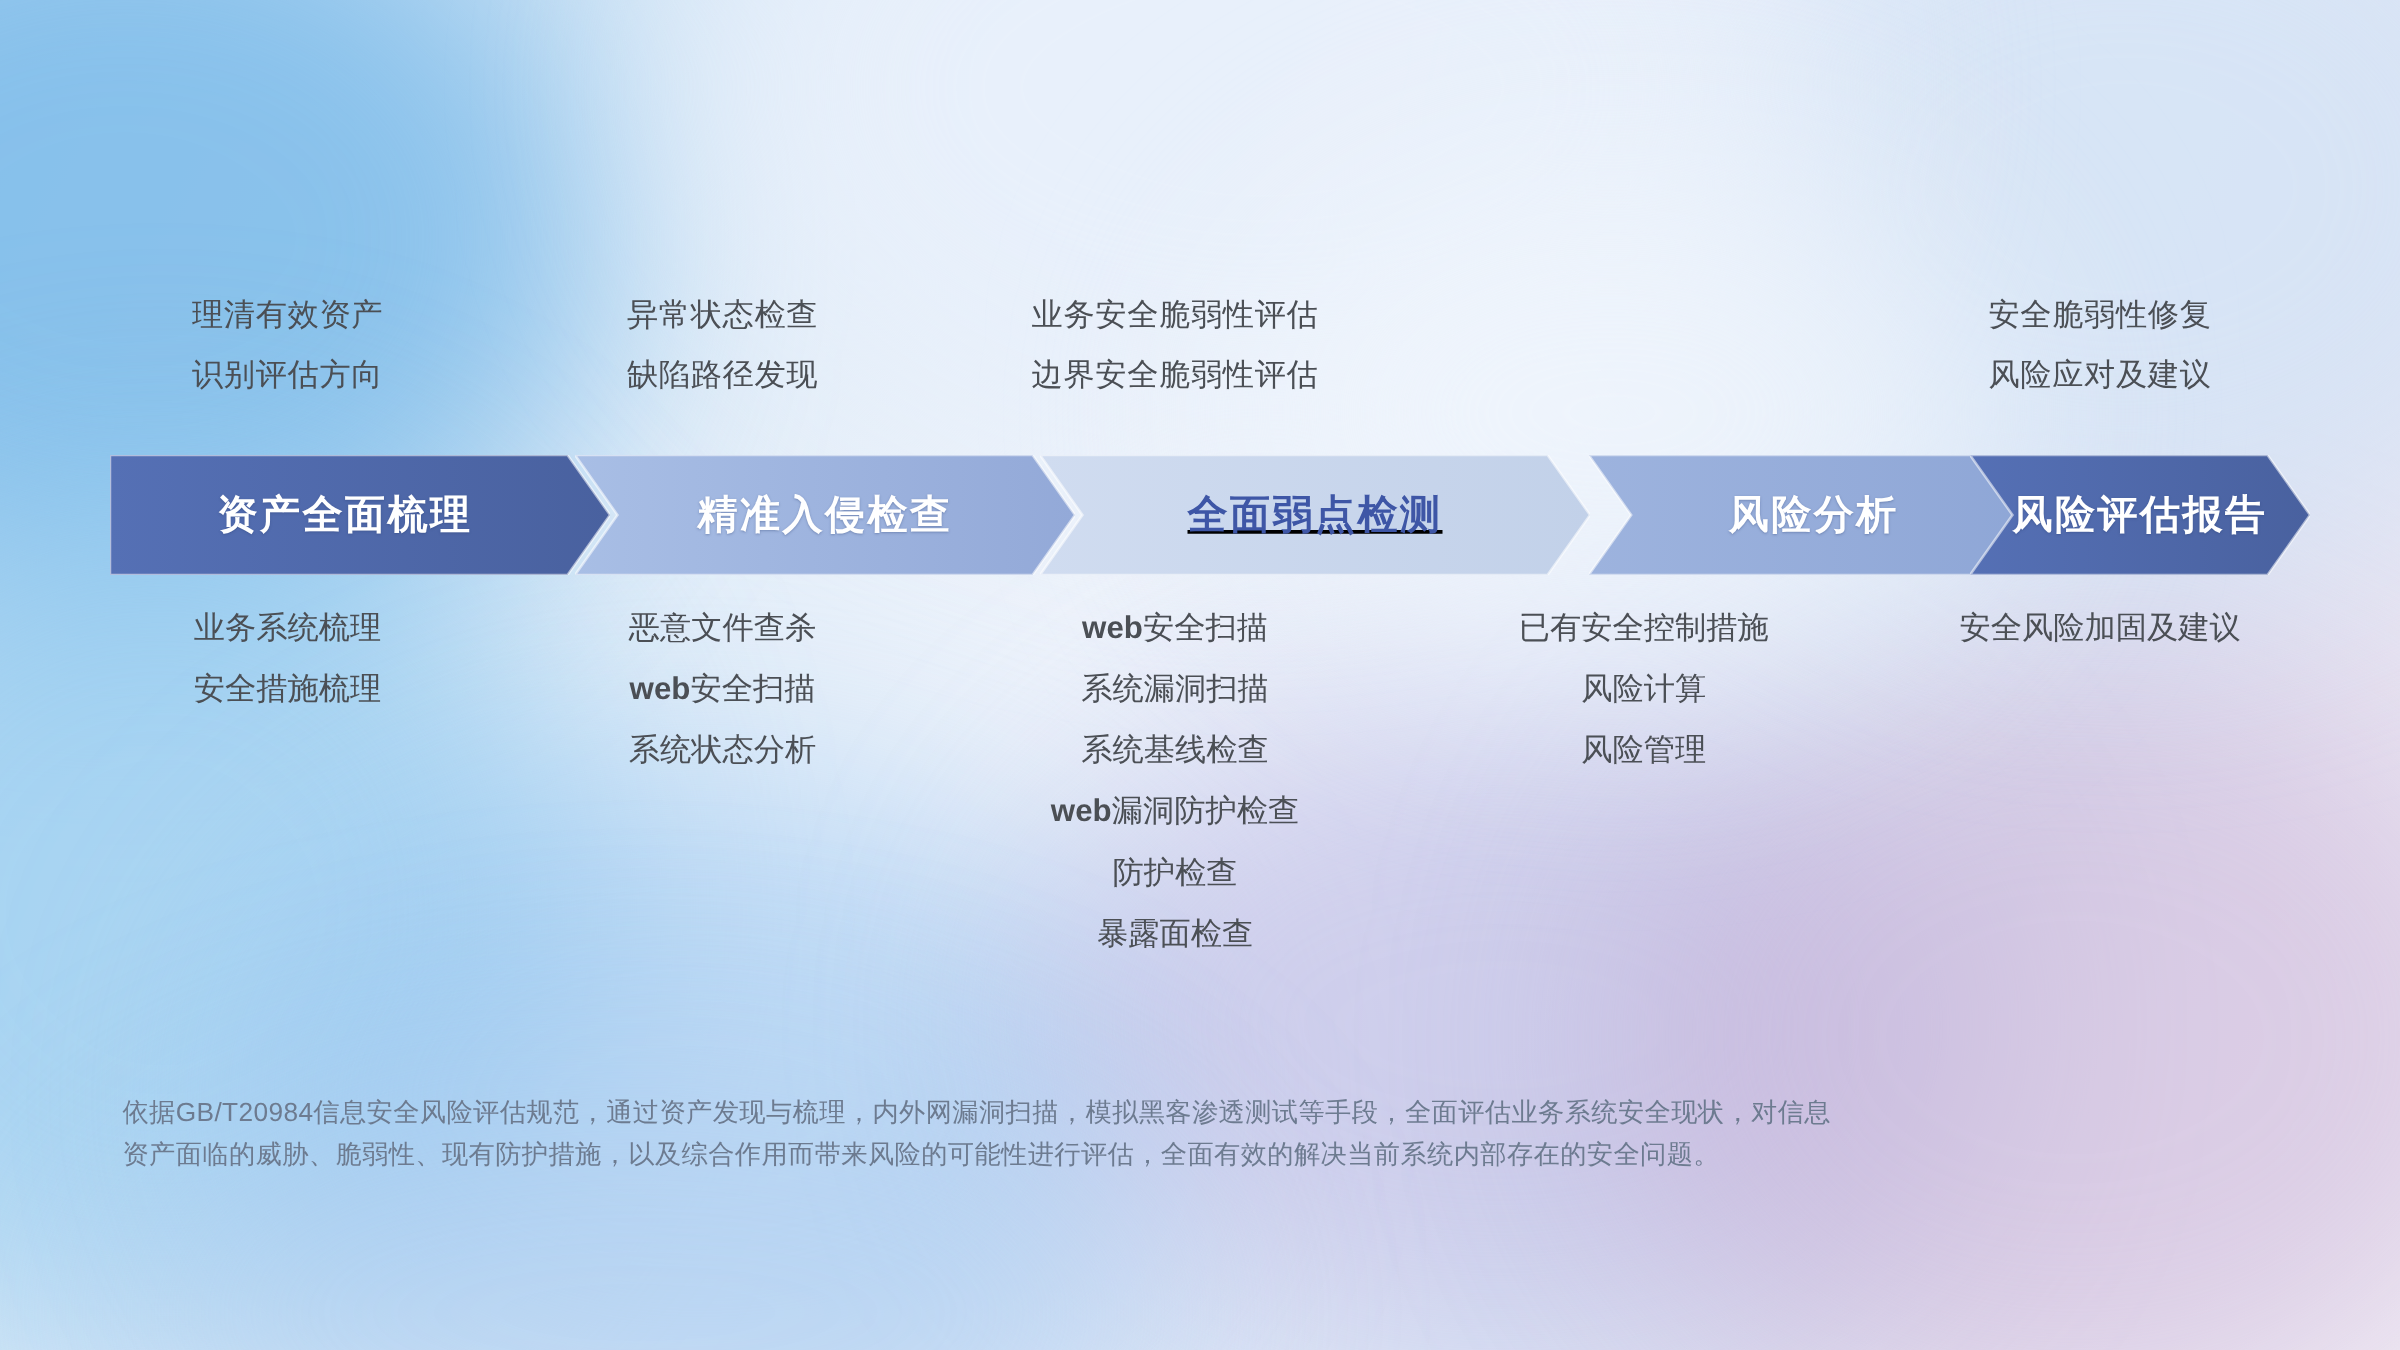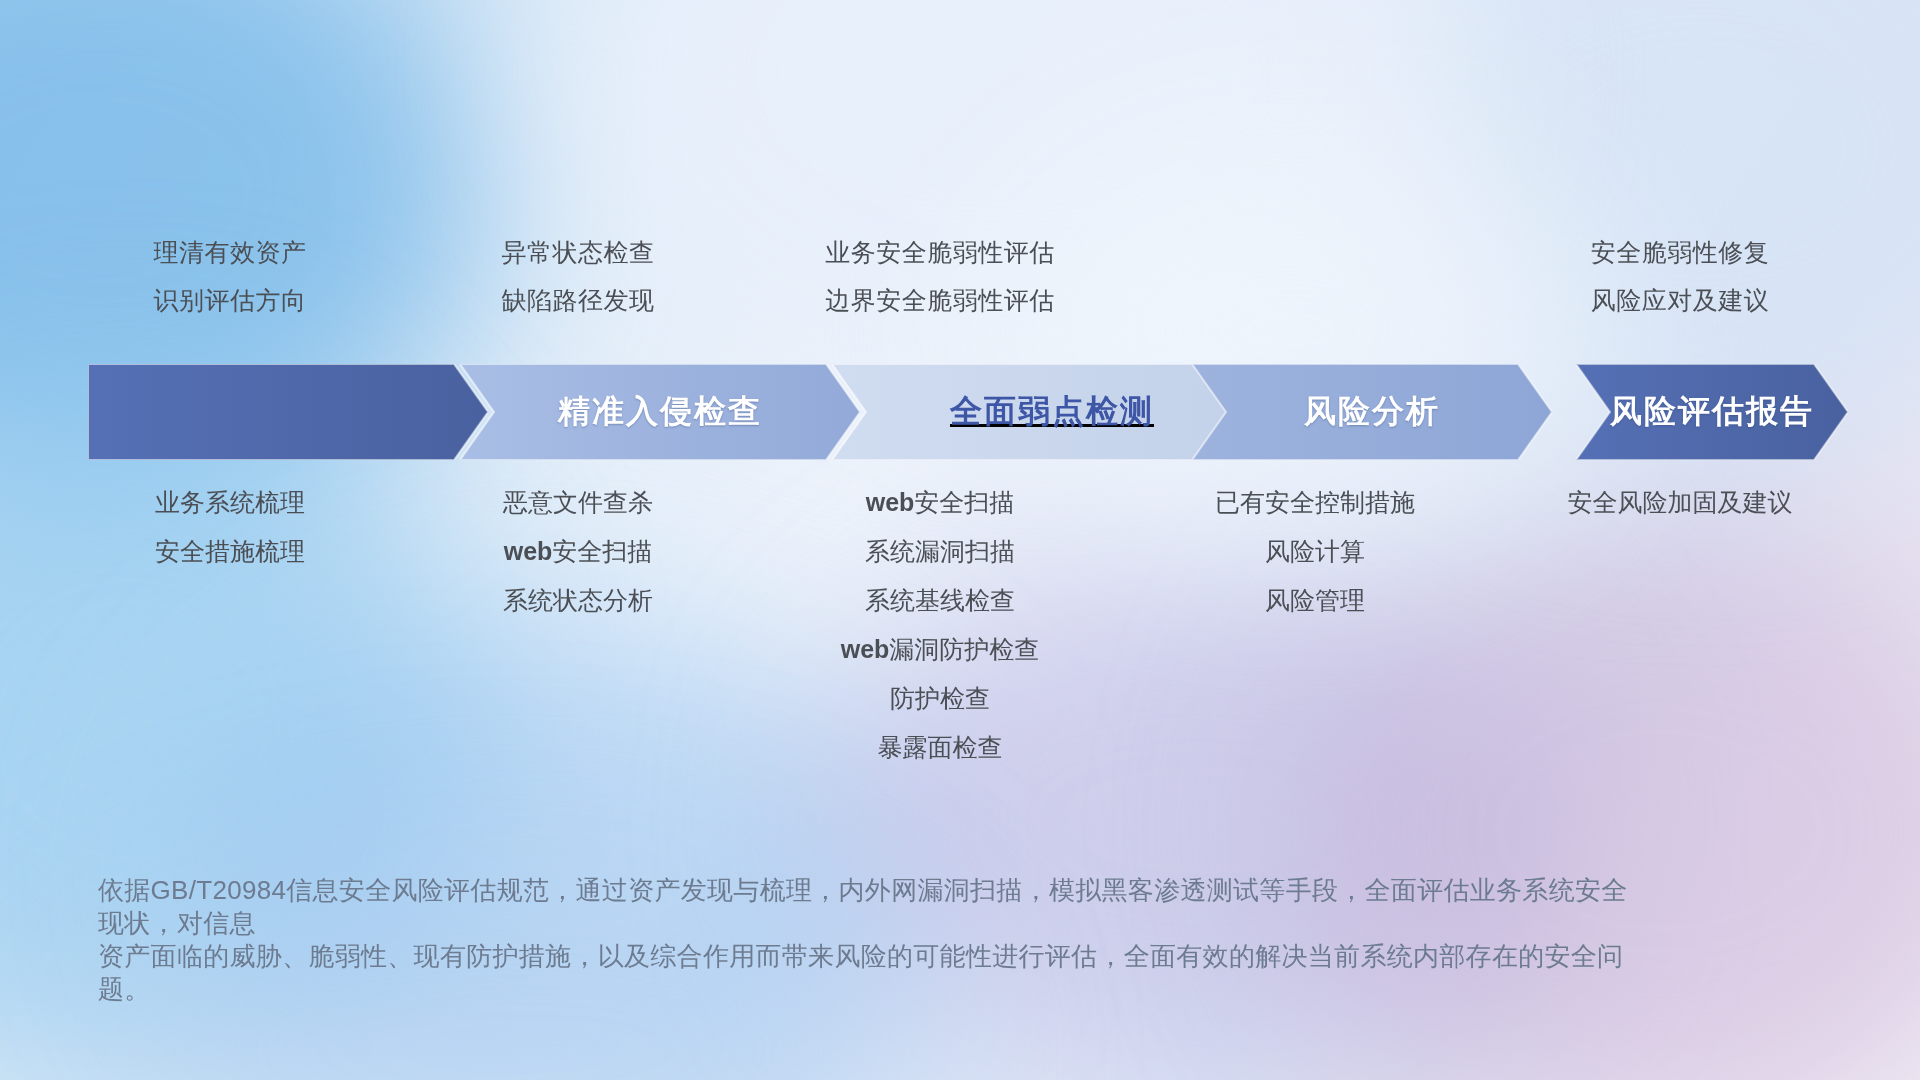--- a/index.html
+++ b/index.html
@@ -120,21 +120,21 @@
   .list-item { display: block; }
   .list-item b { font-weight: bold; }
 
   
   #footer {
     position: absolute;
     left: 98px;
     top: 874px;
     width: 1530px;
     color: #6d7b90;
-    font-size: 26px;
+    font-size: 21px;
     line-height: 33px;
     letter-spacing: 0.3px;
   }
   #footer p { margin: 0; }
 </style>
 </head>
 <body>
 
 <div id="stage">
 
@@ -176,20 +176,21 @@
               <defs>
                 <linearGradient id="ag0" x1="0" y1="0" x2="1" y2="0">
                   <stop offset="0" stop-color="#5570b5"></stop>
                   <stop offset="1" stop-color="#49619f"></stop>
                 </linearGradient>
               </defs>
               <path d="M0,0 L366,0 L400,48 L366,96 L0,96 Z" fill="url(#ag0)"></path>
               <path d="M0,0 L366,0 L400,48 L366,96 L0,96 Z" fill="none" stroke="rgba(255,255,255,0.55)" stroke-width="2"></path>
             </svg>
           </div>
+          <span class="lbl" style="color: rgb(255, 255, 255); text-shadow: rgba(40, 60, 110, 0.35) 0px 1px 2px; margin-left: -24px;">资产全面梳理</span>
         </div>
         <div class="arrow" style="left: 372px; width: 400px;">
           <div class="shape">
             <svg viewBox="0 0 400 96" preserveAspectRatio="none">
               <defs>
                 <linearGradient id="ag1" x1="0" y1="0" x2="1" y2="0">
                   <stop offset="0" stop-color="#a8bee5"></stop>
                   <stop offset="1" stop-color="#93a9d8"></stop>
                 </linearGradient>
               </defs>
@@ -207,21 +208,21 @@
                   <stop offset="0" stop-color="#d0dcf0"></stop>
                   <stop offset="1" stop-color="#c2d1e9"></stop>
                 </linearGradient>
               </defs>
               <path d="M0,0 L406,0 L440,48 L406,96 L0,96 L34,48 Z" fill="url(#ag2)"></path>
               <path d="M0,0 L406,0 L440,48 L406,96 L0,96 L34,48 Z" fill="none" stroke="rgba(255,255,255,0.55)" stroke-width="2"></path>
             </svg>
           </div>
           <span class="lbl" style="color: rgb(62, 86, 166); margin-left: 0px;">全面弱点检测</span>
         </div>
-        <div class="arrow" style="left: 1104px; width: 360px; align-items: center;">
+        <div class="arrow" style="left: 1183px; width: 360px; align-items: center;">
           <div class="shape">
             <svg viewBox="0 0 360 96" preserveAspectRatio="none">
               <defs>
                 <linearGradient id="ag3" x1="0" y1="0" x2="1" y2="0">
                   <stop offset="0" stop-color="#9db3de"></stop>
                   <stop offset="1" stop-color="#8ea6d6"></stop>
                 </linearGradient>
               </defs>
               <path d="M0,0 L326,0 L360,48 L326,96 L0,96 L34,48 Z" fill="url(#ag3)"></path>
               <path d="M0,0 L326,0 L360,48 L326,96 L0,96 L34,48 Z" fill="none" stroke="rgba(255,255,255,0.55)" stroke-width="2"></path>

